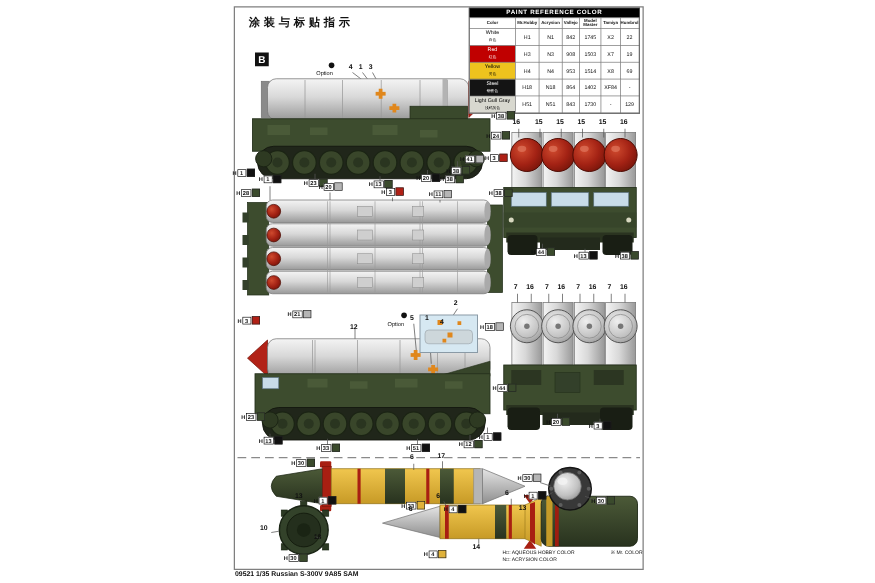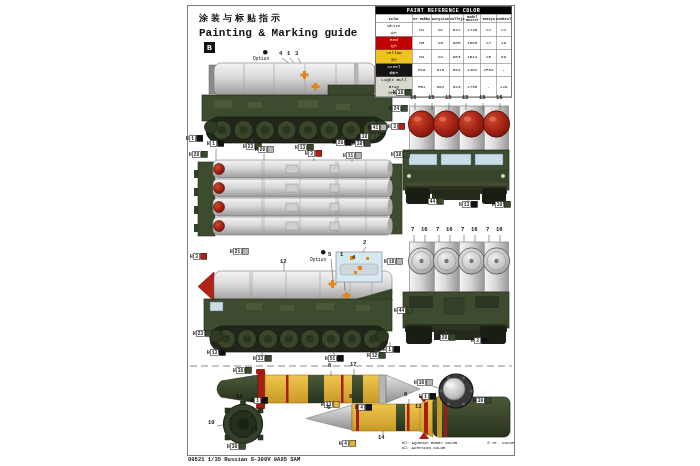--- a/index.html
+++ b/index.html
@@ -1,17 +1,17 @@
 <!DOCTYPE html>
 <html><head>
 <meta charset="utf-8">
 <style>
   html,body{margin:0;padding:0;background:#ffffff;}
   #screen{position:relative;width:700px;height:466px;background:#ffffff;overflow:hidden;
-          font-family:Liberation Mono, monospace;color:#111;}
+          font-family:Liberation Sans, sans-serif;color:#111;}
   #page-border{position:absolute;left:187px;top:5px;width:326px;height:449px;
                border:1px solid #7f7f7f;background:#ffffff;}
   
   #title-block{position:absolute;left:199px;top:12px;}
   .title-cn{font-weight:bold;font-size:9px;letter-spacing:3px;}
   .title-en{font-weight:bold;font-size:11px;margin-top:2px;}
   #section-badge{position:absolute;left:204px;top:42px;width:11px;height:11px;background:#111;
                  color:#fff;font-weight:bold;font-size:8px;text-align:center;line-height:11px;}
   
   #paint-table{position:absolute;left:375px;top:6px;width:272px;transform:scale(.5);
@@ -443,21 +443,20 @@
       <g stroke="#555" stroke-width=".6">
           <line x1="432" y1="386" x2="441" y2="389"></line>
           <line x1="434" y1="399" x2="442" y2="394"></line>
           <line x1="478" y1="401" x2="468" y2="397"></line>
         </g>
     </g>
   </svg>
 
   <div id="title-block">
     <div class="title-cn">涂装与标贴指示</div>
-    <div class="title-en">Painting &amp; Marking guide</div>
   </div>
   <div id="section-badge">B</div>
 
   <div id="paint-table">
     <div class="pt-title">PAINT REFERENCE COLOR</div>
     <table>
       <colgroup>
           <col style="width:72px">
           <col style="width:38px">
           <col style="width:36px">

